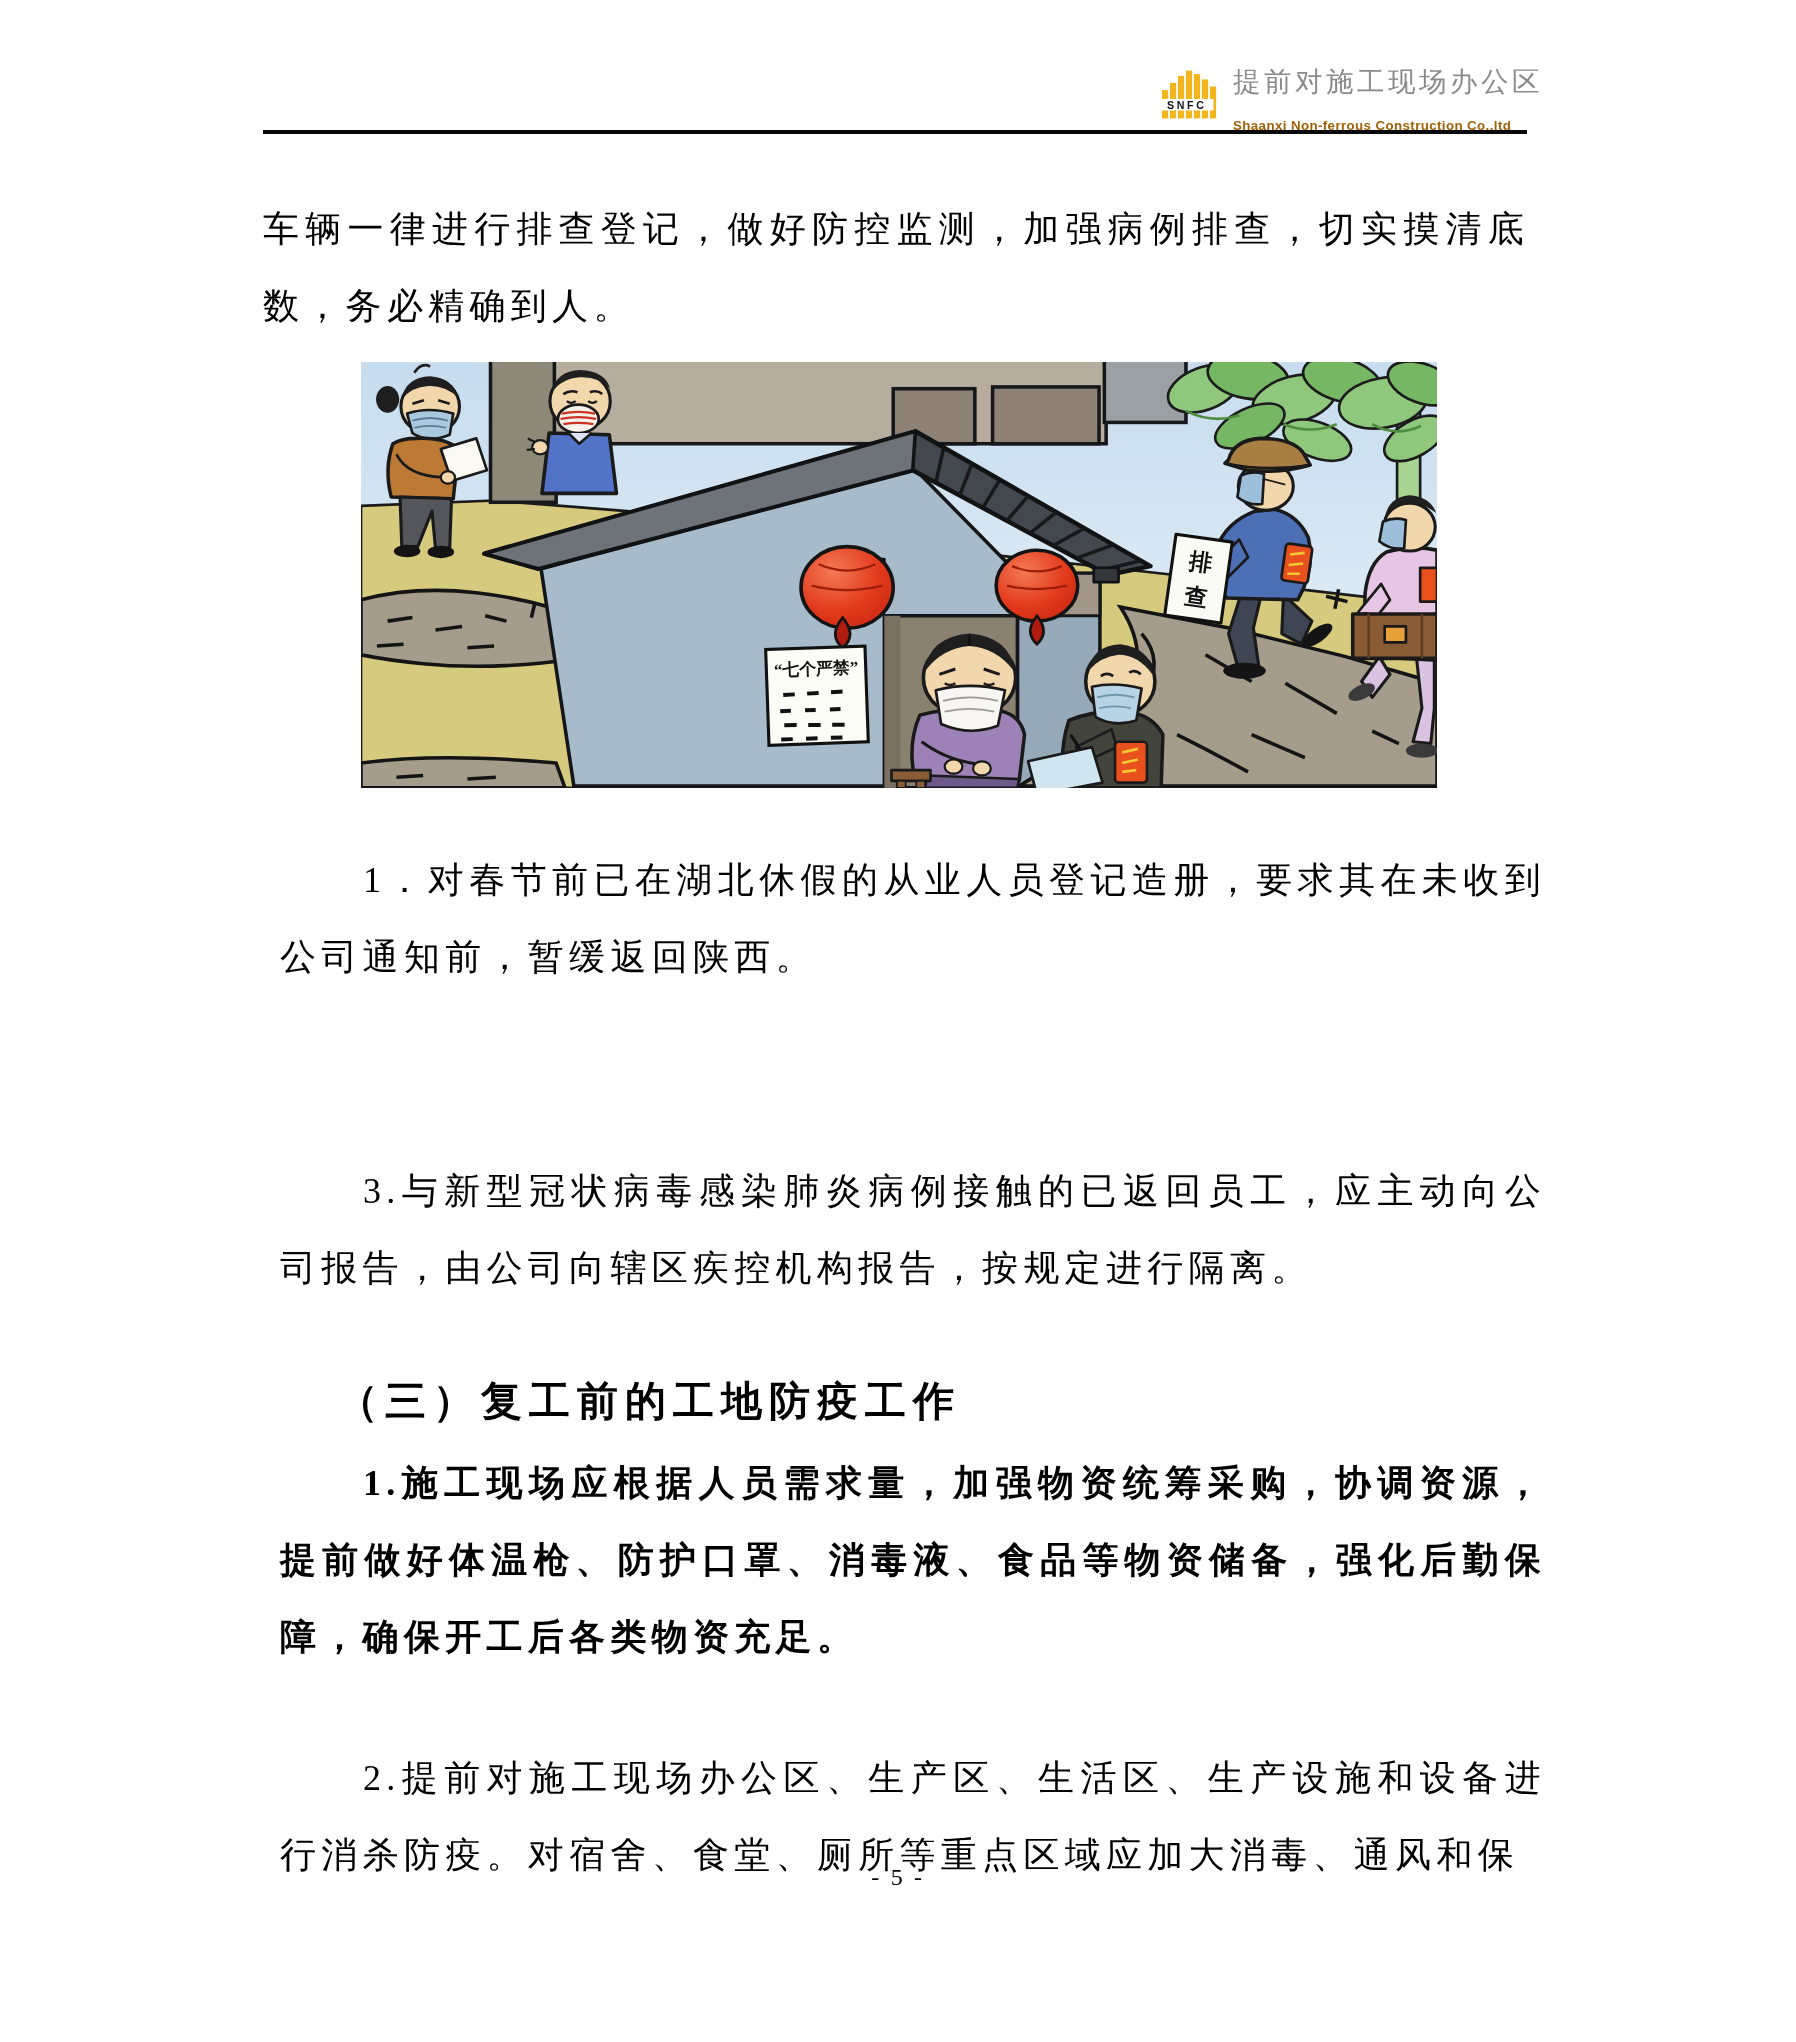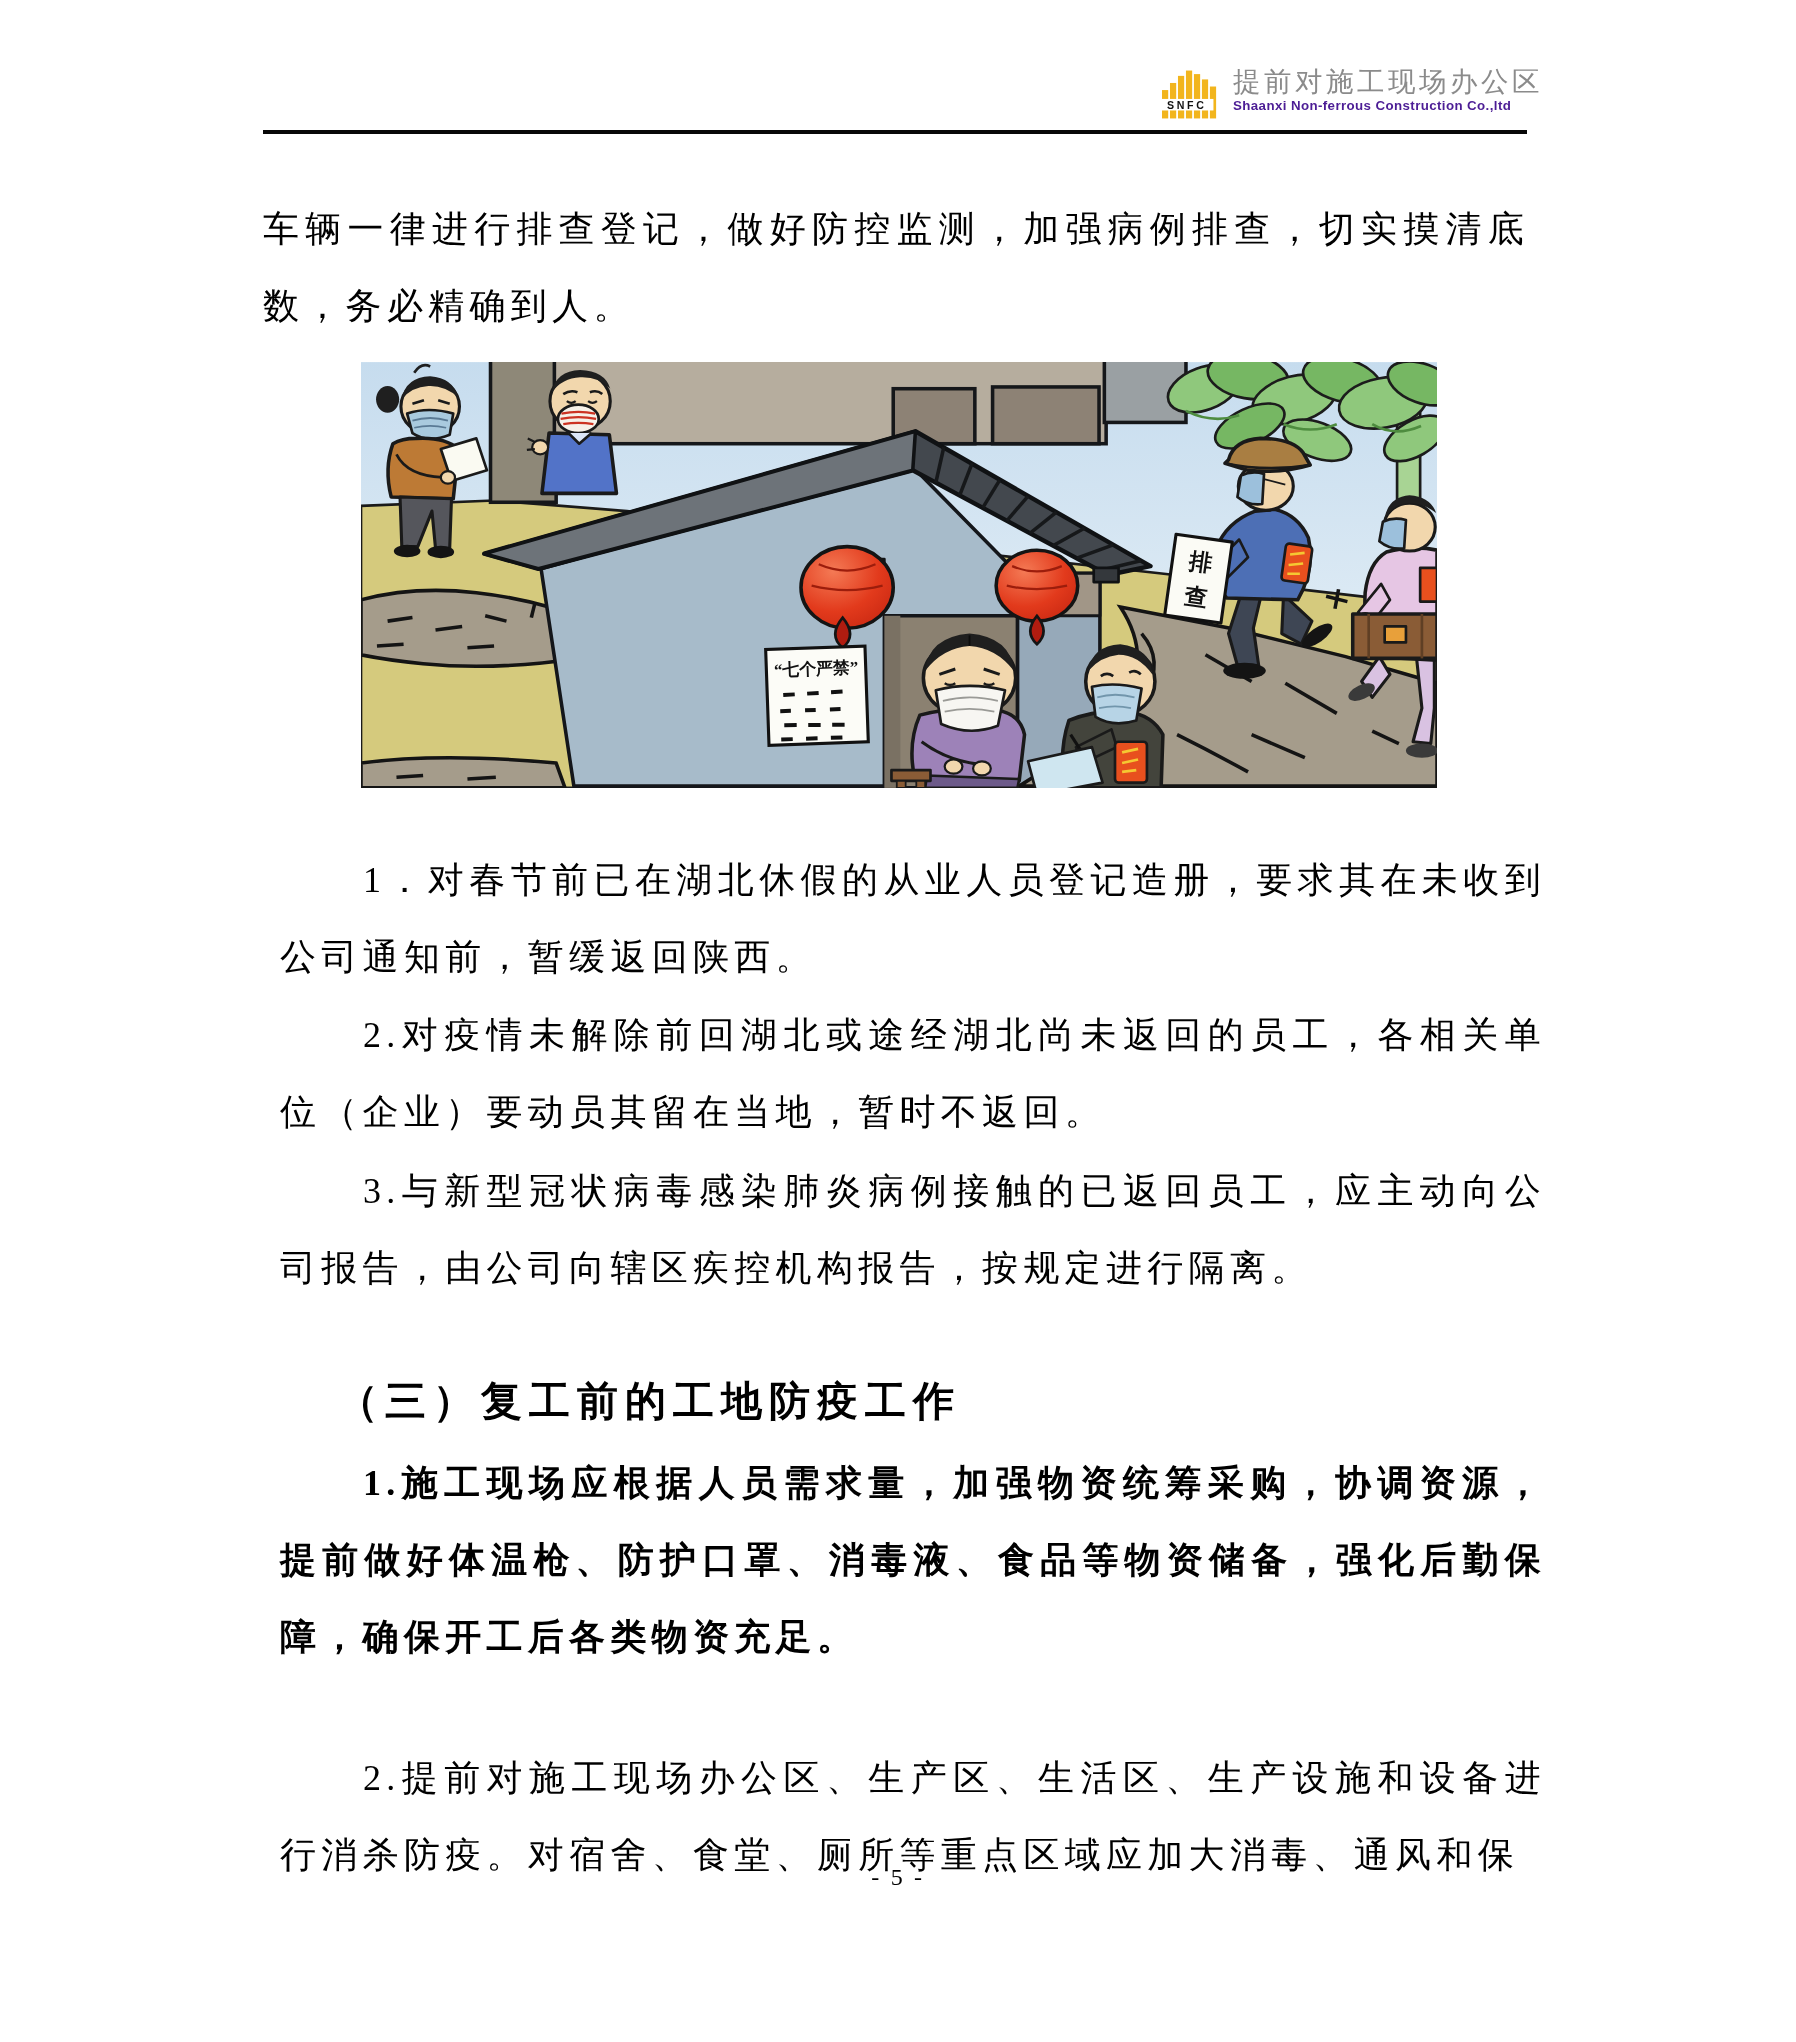--- a/index.html
+++ b/index.html
@@ -16,21 +16,21 @@
   .logo{
     position:absolute;left:1160px;top:67px;
     display:flex;align-items:flex-start;gap:14px;
   }
   .logo-text-zh{
     font-family:"Liberation Sans","DejaVu Sans",sans-serif;
     font-size:27.5px;color:#8b8b8b;letter-spacing:3.5px;line-height:30px;white-space:nowrap;
   }
   .logo-text-en{
     font-family:"Liberation Sans","DejaVu Sans",sans-serif;
-    font-size:13.3px;font-weight:bold;color:#4c1d95;letter-spacing:0.4px;line-height:17.7px;white-space:nowrap;
+    font-size:13.3px;font-weight:bold;color:#a16207;letter-spacing:0.4px;line-height:17.7px;white-space:nowrap;margin-top:20px;
   }
   .header-rule{
     position:absolute;left:263px;top:130px;width:1264px;height:4.4px;background:#070707;
   }
   
   .body-par{
     position:absolute;left:263px;width:1266px;
     font-size:36px;line-height:77px;letter-spacing:5.3px;
     text-align:justify;text-align-last:left;text-justify:inter-character;
     margin:0;
@@ -314,21 +314,20 @@
           <rect x="850" y="428" width="36" height="46" rx="4" fill="#e8501e" stroke="#1a1a1a" stroke-width="3"></rect>
           <line x1="858" y1="440" x2="876" y2="436" stroke="#f5c832" stroke-width="3"></line>
           <line x1="858" y1="452" x2="876" y2="448" stroke="#f5c832" stroke-width="3"></line>
           <line x1="858" y1="462" x2="874" y2="460" stroke="#f5c832" stroke-width="3"></line>
         </g>
       </g>
     </svg>
   </div>
 
   <p class="body-par indent2" style="top:842px;">1．对春节前已在湖北休假的从业人员登记造册，要求其在未收到公司通知前，暂缓返回陕西。</p>
-  <p class="body-par indent2" style="top:997px;">2.对疫情未解除前回湖北或途经湖北尚未返回的员工，各相关单位（企业）要动员其留在当地，暂时不返回。</p>
   <p class="body-par indent2" style="top:1153px;">3.与新型冠状病毒感染肺炎病例接触的已返回员工，应主动向公司报告，由公司向辖区疾控机构报告，按规定进行隔离。</p>
 
   <h2 class="section-heading" style="top:1363px;">（三）复工前的工地防疫工作</h2>
 
   <p class="body-par indent2" style="top:1445px;font-weight:bold;">1.施工现场应根据人员需求量，加强物资统筹采购，协调资源，提前做好体温枪、防护口罩、消毒液、食品等物资储备，强化后勤保障，确保开工后各类物资充足。</p>
   <p class="body-par indent2" style="top:1740px;">2.提前对施工现场办公区、生产区、生活区、生产设施和设备进行消杀防疫。对宿舍、食堂、厕所等重点区域应加大消毒、通风和保</p>
 
   <div class="page-number">- 5 -</div>
 
 </div>

